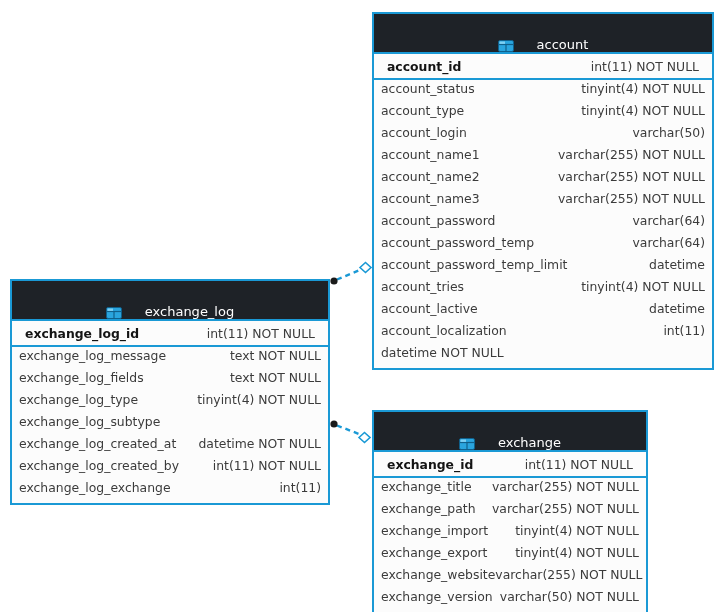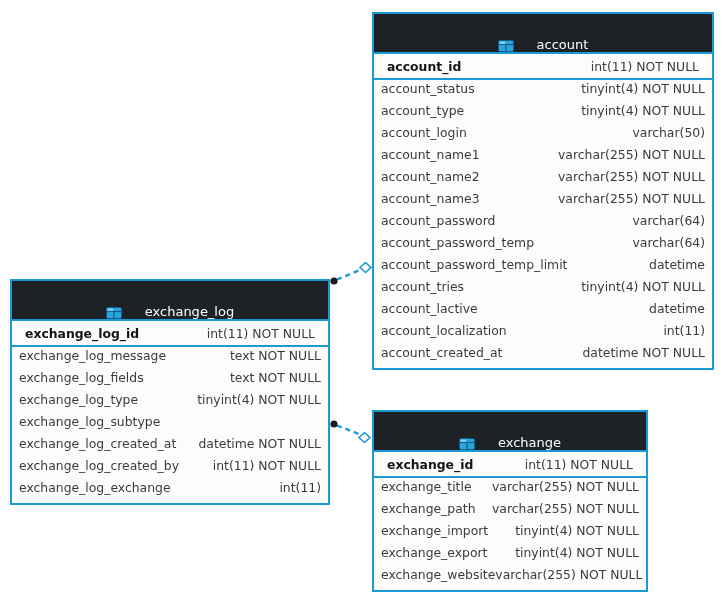--- a/index.html
+++ b/index.html
@@ -146,21 +146,20 @@
     <span class="col-name">account_lactive</span>
     <span class="col-type">datetime</span>
   </div>
 
   <div class="body-row">
     <span class="col-name">account_localization</span>
     <span class="col-type">int(11)</span>
   </div>
 
   <div class="body-row">
-    <span class="col-name">account_created_at</span>
     <span class="col-type">datetime NOT NULL</span>
   </div>
 </div>
   </section>
 
   <section class="table-card" style="left:10px;top:243px;width:320px;margin-top:36px;">
     <header class="card-header">
       <span class="tbl-icon">
         <svg width="16" height="12" viewBox="0 0 16 12">
           <rect x="0.5" y="0.5" width="15" height="11" rx="1.5" fill="#2aa5de" stroke="#10608b"></rect>
@@ -247,16 +246,20 @@
   <div class="body-row">
     <span class="col-name">exchange_export</span>
     <span class="col-type">tinyint(4) NOT NULL</span>
   </div>
 
   <div class="body-row">
     <span class="col-name">exchange_website</span>
     <span class="col-type">varchar(255) NOT NULL</span>
   </div>
 
+  <div class="body-row">
+    <span class="col-name">exchange_version</span>
+    <span class="col-type">varchar(50) NOT NULL</span>
+  </div>
 </div>
   </section>
 
 </div>
 
 </body></html>

